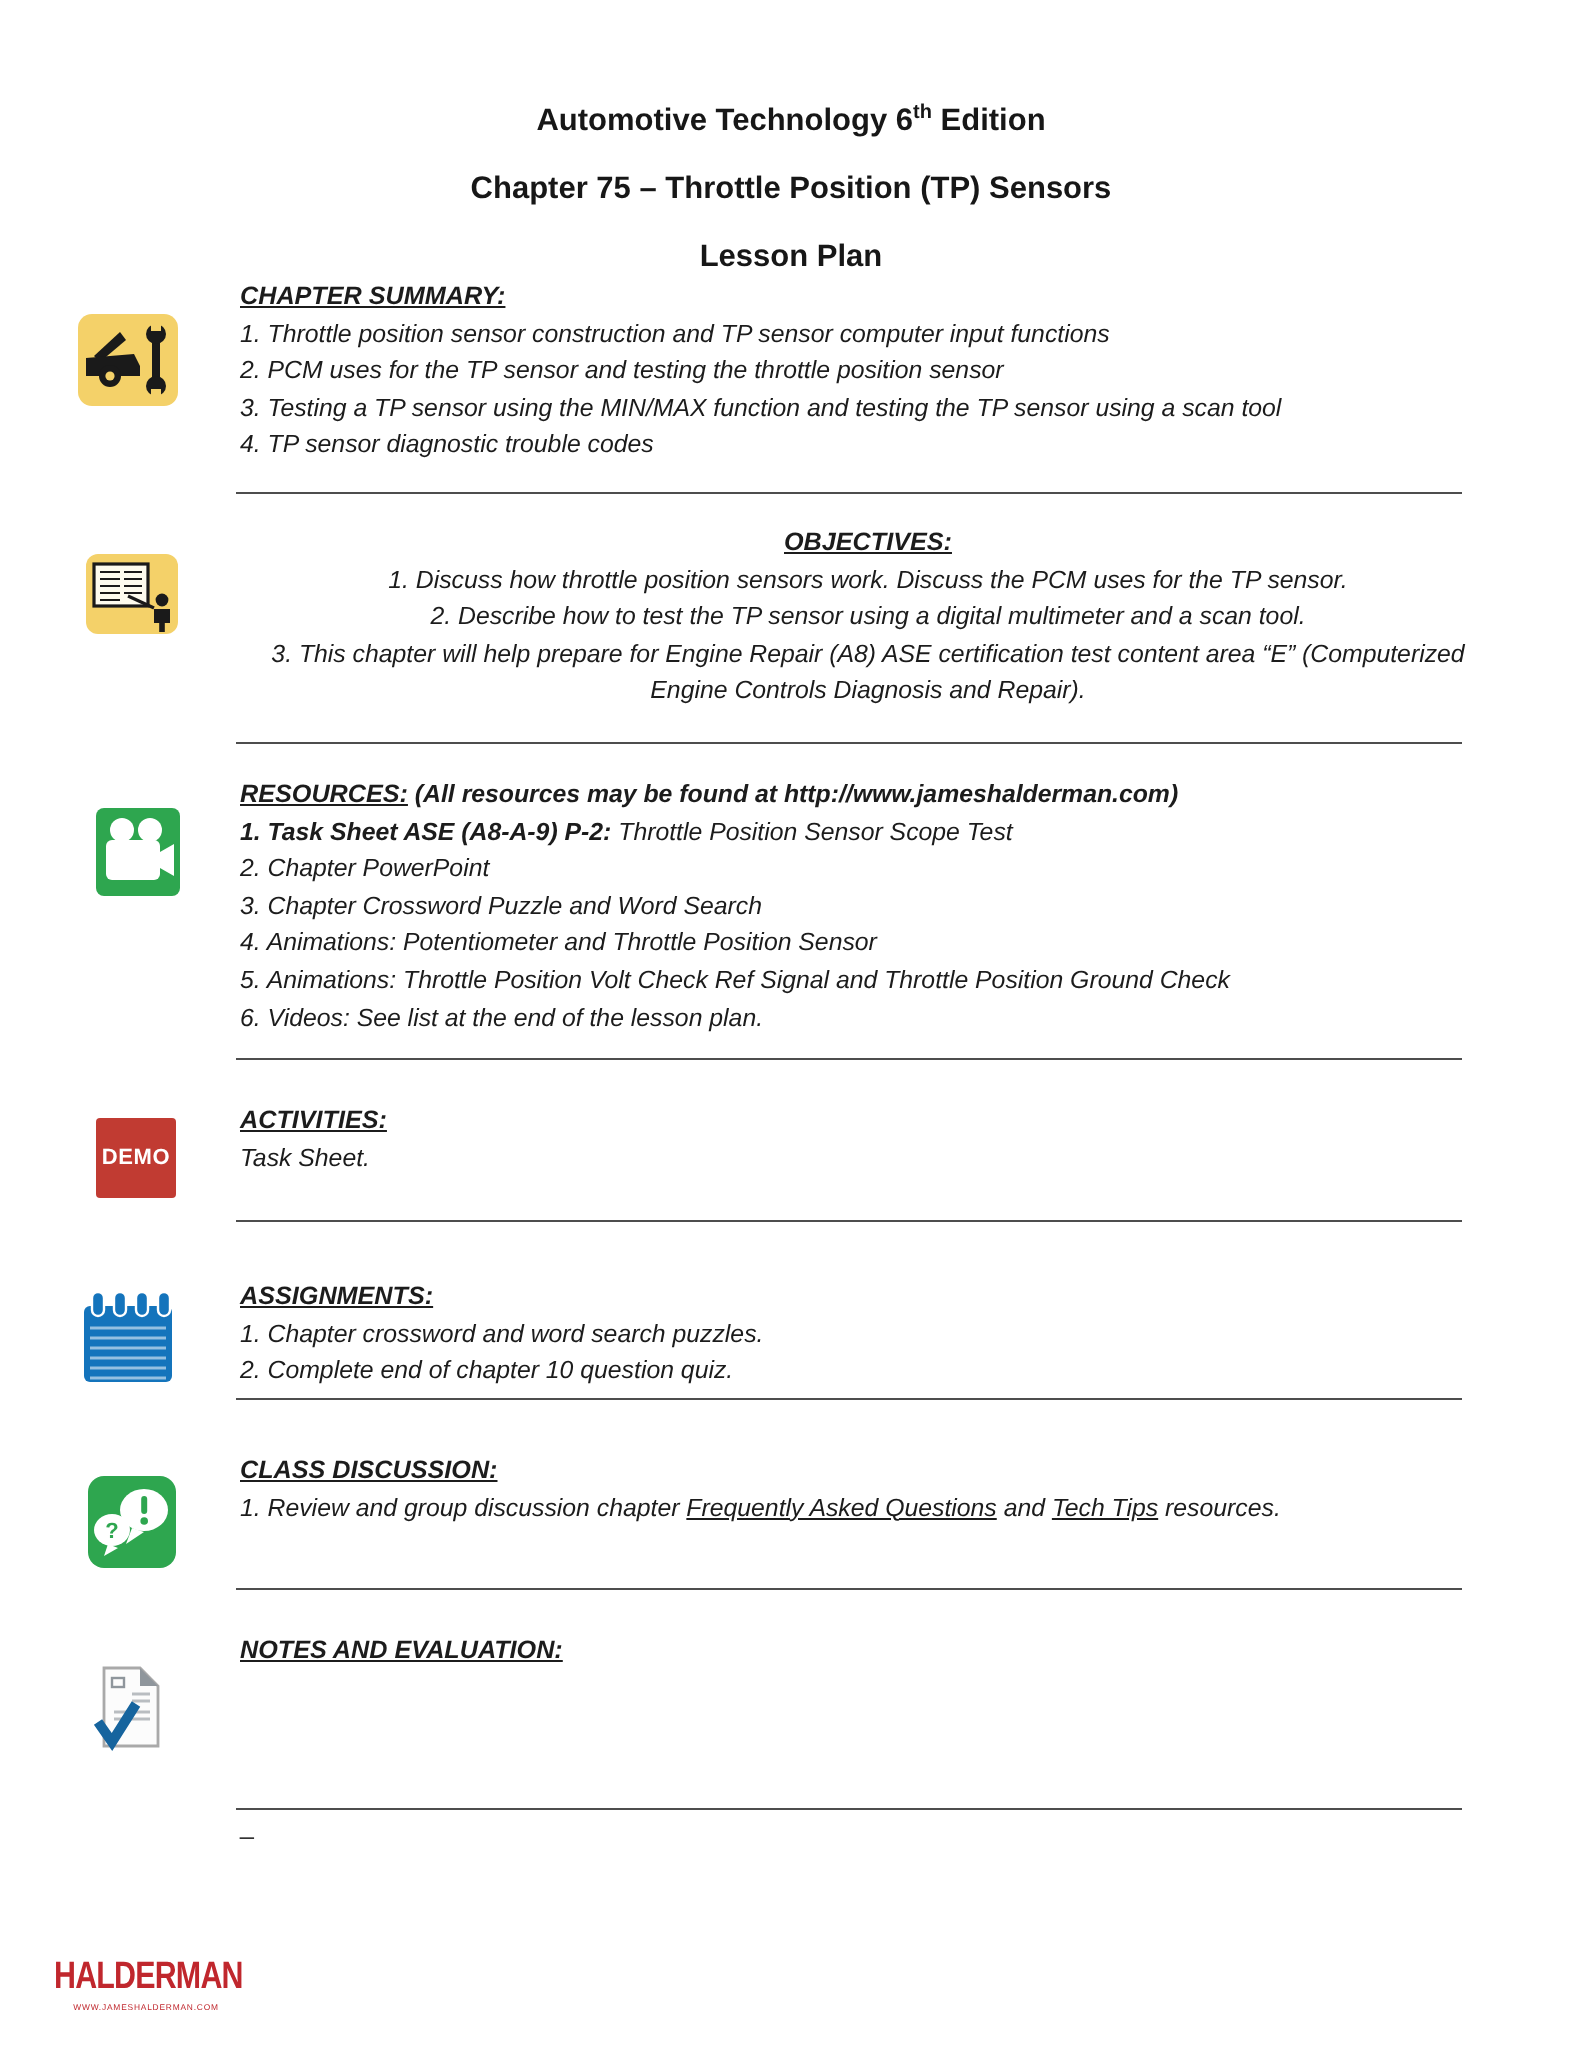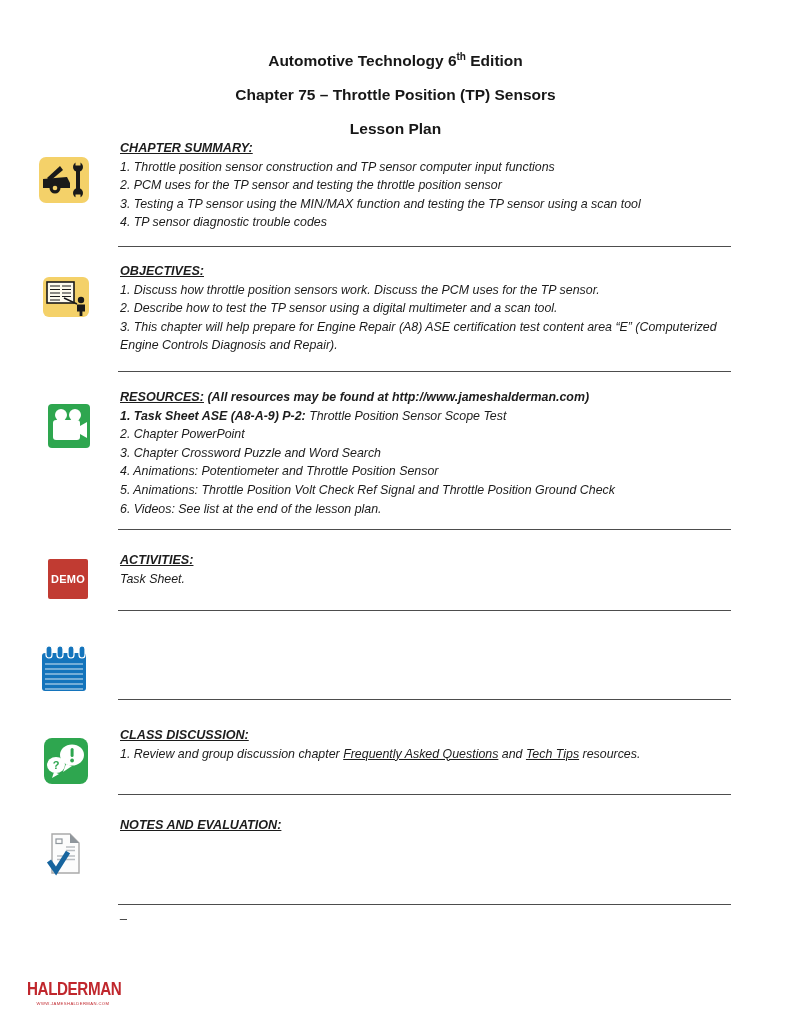--- a/index.html
+++ b/index.html
@@ -121,21 +121,21 @@
 
   <div class="sec" style="top:139px;">
     <div class="shead"><span class="u">CHAPTER SUMMARY:</span></div>
     <div class="line">1. Throttle position sensor construction and TP sensor computer input functions</div>
     <div class="line">2. PCM uses for the TP sensor and testing the throttle position sensor</div>
     <div class="line">3. Testing a TP sensor using the MIN/MAX function and testing the TP sensor using a scan tool</div>
     <div class="line">4. TP sensor diagnostic trouble codes</div>
   </div>
   <div class="divider" style="top:246px;"></div>
 
-  <div class="sec" style="top:262px;">
+  <div class="sec" style="top:262px;text-align:center;">
     <div class="shead"><span class="u">OBJECTIVES:</span></div>
     <div class="line">1. Discuss how throttle position sensors work. Discuss the PCM uses for the TP sensor.</div>
     <div class="line">2. Describe how to test the TP sensor using a digital multimeter and a scan tool.</div>
     <div class="line">3. This chapter will help prepare for Engine Repair (A8) ASE certification test content area “E” (Computerized</div>
     <div class="line">Engine Controls Diagnosis and Repair).</div>
   </div>
   <div class="divider" style="top:371px;"></div>
 
   <div class="sec" style="top:388px;">
     <div class="line"><span class="shead u">RESOURCES:</span><span class="b"> (All resources may be found at http://www.jameshalderman.com)</span></div>
@@ -147,20 +147,25 @@
     <div class="line">6. Videos: See list at the end of the lesson plan.</div>
   </div>
   <div class="divider" style="top:529px;"></div>
 
   <div class="sec" style="top:551px;">
     <div class="shead"><span class="u">ACTIVITIES:</span></div>
     <div class="line">Task Sheet.</div>
   </div>
   <div class="divider" style="top:610px;"></div>
 
+  <div class="sec" style="top:639px;">
+    <div class="shead"><span class="u">ASSIGNMENTS:</span></div>
+    <div class="line">1. Chapter crossword and word search puzzles.</div>
+    <div class="line">2. Complete end of chapter 10 question quiz.</div>
+  </div>
   <div class="divider" style="top:699px;"></div>
 
   <div class="sec" style="top:726px;">
     <div class="shead"><span class="u">CLASS DISCUSSION:</span></div>
     <div class="line"><span>1. Review and group discussion chapter </span><span class="u">Frequently Asked Questions</span><span> and </span><span class="u">Tech Tips</span><span> resources.</span></div>
   </div>
   <div class="divider" style="top:794px;"></div>
 
   <div class="sec" style="top:816px;">
     <div class="shead"><span class="u">NOTES AND EVALUATION:</span></div>

